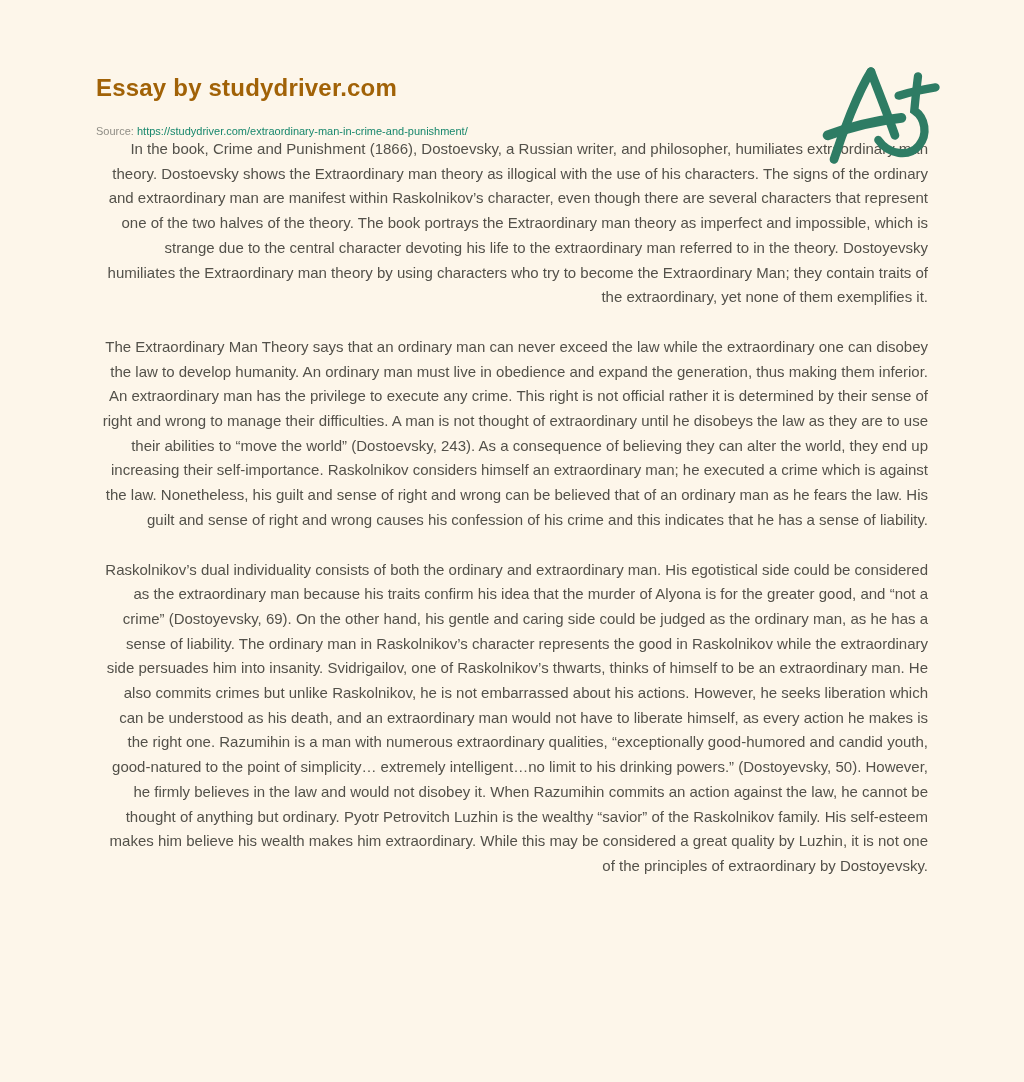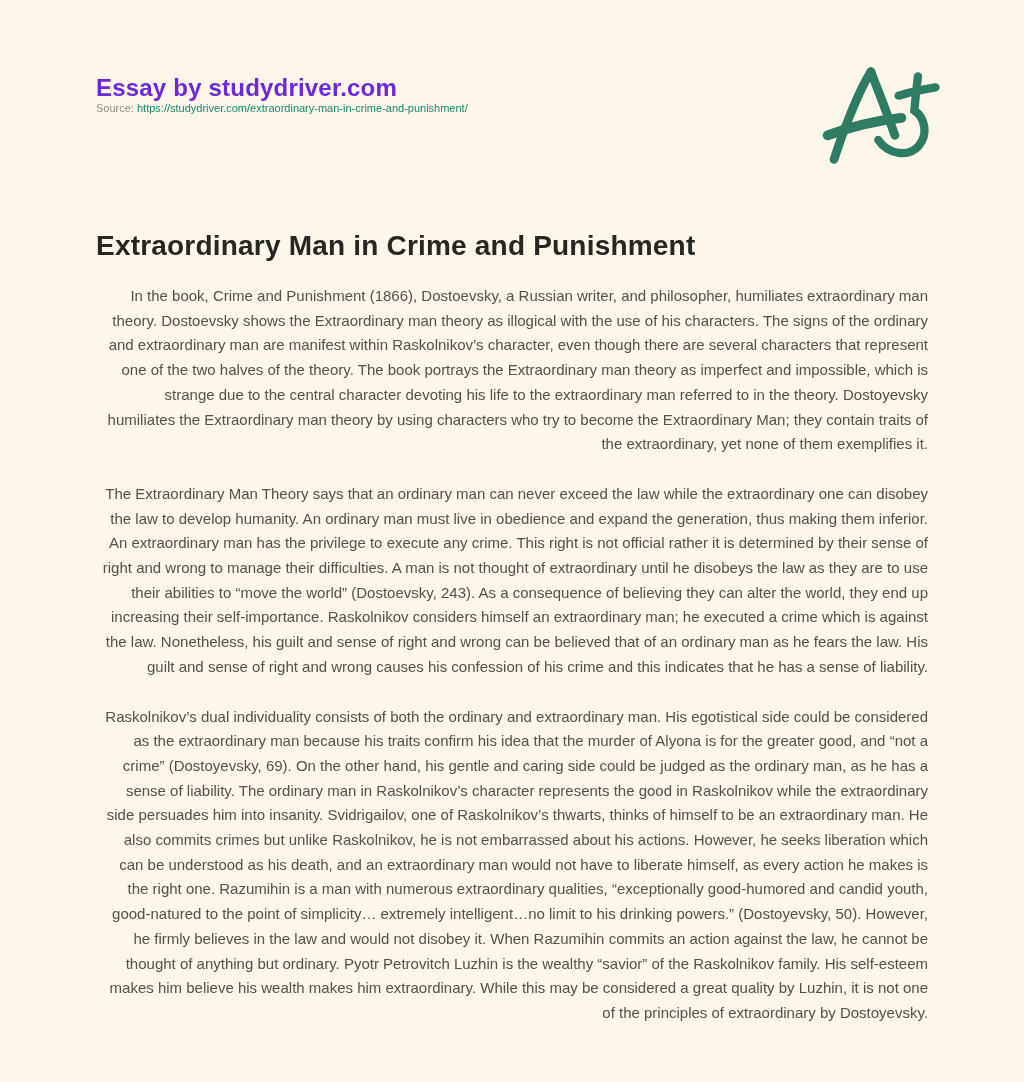--- a/index.html
+++ b/index.html
@@ -11,22 +11,23 @@
     position: relative;
     width: 1024px;
     height: 1082px;
     background: #fdf6ea;
     padding: 74px 96px 0 96px;
     overflow: hidden;
   }
   .header-heading {
     font-size: 24px;
     font-weight: bold;
-    color: #6d28d9;
+    color: #a16207;
     letter-spacing: 0.2px;
+    margin-bottom: 23px;
   }
   .source-line {
     font-size: 11px;
     color: #908e86;
   }
   .source-line a {
     color: #17876c;
     text-decoration: none;
   }
   .logo {
@@ -77,21 +78,20 @@
 
           <path d="M104 17 C102 33 101 44 100 54 C112 62 115 80 105 92 C94 105 72 102 61 86" stroke="#2e7c64" stroke-width="9" stroke-linecap="round"></path>
 
           <path d="M83 38 C96 34 110 31 123 29" stroke="#2e7c64" stroke-width="9" stroke-linecap="round"></path>
         </svg>
       </span>
     </div>
   </header>
 
   <main>
-    <h2 class="essay-title">Extraordinary Man in Crime and Punishment</h2>
 
     <div class="essay-body">
       <p>In the book, Crime and Punishment (1866), Dostoevsky, a Russian writer, and philosopher, humiliates extraordinary man theory. Dostoevsky shows the Extraordinary man theory as illogical with the use of his characters. The signs of the ordinary and extraordinary man are manifest within Raskolnikov’s character, even though there are several characters that represent one of the two halves of the theory. The book portrays the Extraordinary man theory as imperfect and impossible, which is strange due to the central character devoting his life to the extraordinary man referred to in the theory. Dostoyevsky humiliates the Extraordinary man theory by using characters who try to become the Extraordinary Man; they contain traits of the extraordinary, yet none of them exemplifies it.</p>
       <p>The Extraordinary Man Theory says that an ordinary man can never exceed the law while the extraordinary one can disobey the law to develop humanity. An ordinary man must live in obedience and expand the generation, thus making them inferior. An extraordinary man has the privilege to execute any crime. This right is not official rather it is determined by their sense of right and wrong to manage their difficulties. A man is not thought of extraordinary until he disobeys the law as they are to use their abilities to “move the world” (Dostoevsky, 243). As a consequence of believing they can alter the world, they end up increasing their self-importance. Raskolnikov considers himself an extraordinary man; he executed a crime which is against the law. Nonetheless, his guilt and sense of right and wrong can be believed that of an ordinary man as he fears the law. His guilt and sense of right and wrong causes his confession of his crime and this indicates that he has a sense of liability.</p>
       <p>Raskolnikov’s dual individuality consists of both the ordinary and extraordinary man. His egotistical side could be considered as the extraordinary man because his traits confirm his idea that the murder of Alyona is for the greater good, and “not a crime” (Dostoyevsky, 69). On the other hand, his gentle and caring side could be judged as the ordinary man, as he has a sense of liability. The ordinary man in Raskolnikov’s character represents the good in Raskolnikov while the extraordinary side persuades him into insanity. Svidrigailov, one of Raskolnikov’s thwarts, thinks of himself to be an extraordinary man. He also commits crimes but unlike Raskolnikov, he is not embarrassed about his actions. However, he seeks liberation which can be understood as his death, and an extraordinary man would not have to liberate himself, as every action he makes is the right one. Razumihin is a man with numerous extraordinary qualities, “exceptionally good-humored and candid youth, good-natured to the point of simplicity… extremely intelligent…no limit to his drinking powers.” (Dostoyevsky, 50). However, he firmly believes in the law and would not disobey it. When Razumihin commits an action against the law, he cannot be thought of anything but ordinary. Pyotr Petrovitch Luzhin is the wealthy “savior” of the Raskolnikov family. His self-esteem makes him believe his wealth makes him extraordinary. While this may be considered a great quality by Luzhin, it is not one of the principles of extraordinary by Dostoyevsky.</p>
     </div>
   </main>
 
 </div>
 

